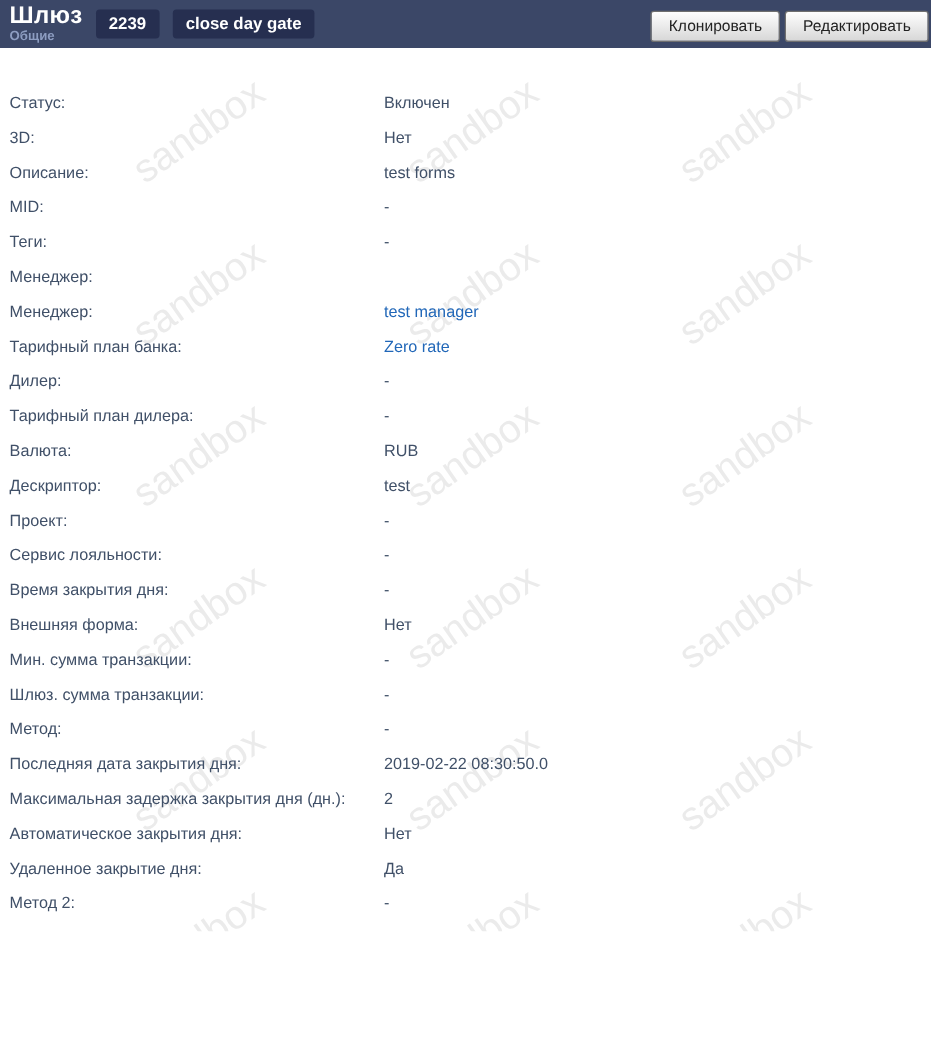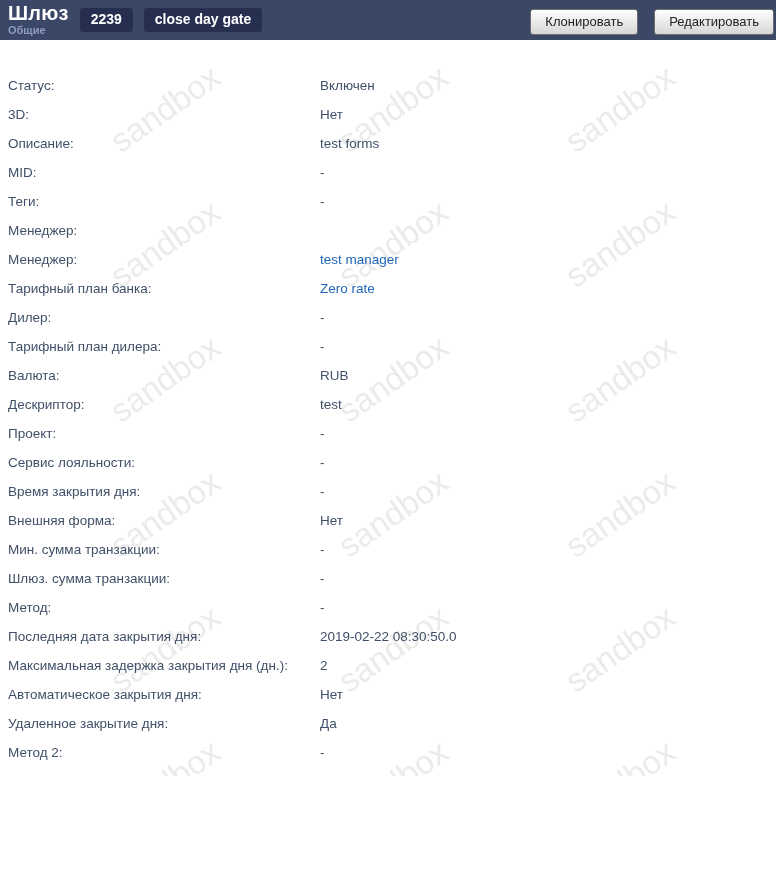--- a/index.html
+++ b/index.html
@@ -55,21 +55,21 @@
     margin:8px 0 0 11px;
     padding:4px 11px 5px;
     background:var(--badge-bg);
     border-radius:3px;
     color:#fff;font-size:14px;font-weight:bold;line-height:15px;
     white-space:nowrap;
   }
   .header-actions{
     margin-left:auto;
     margin-top:9px;margin-right:2px;
-    display:flex;gap:16px;
+    display:flex;gap:4px;
   }
   .hbtn{
     font-family:inherit;
     font-size:13px;color:#222;
     background:linear-gradient(#fefefe,#d7d7d7);
     border:1px solid #6f6f6f;
     border-radius:3px;
     padding:4px 14px 5px;
     cursor:pointer;
     white-space:nowrap;

